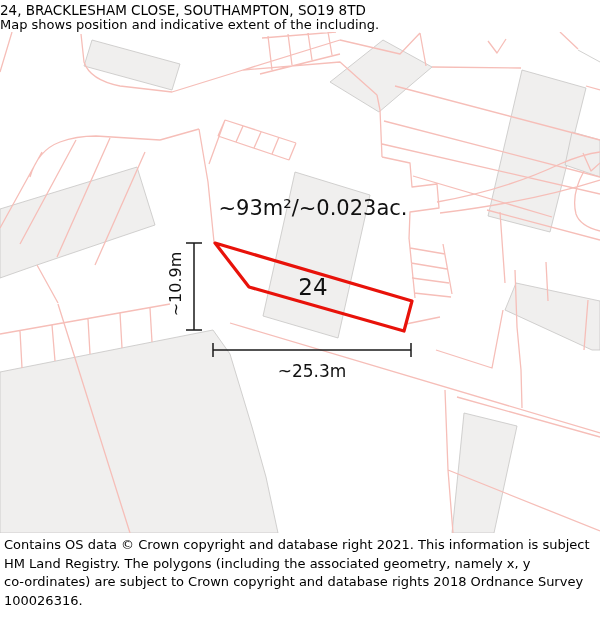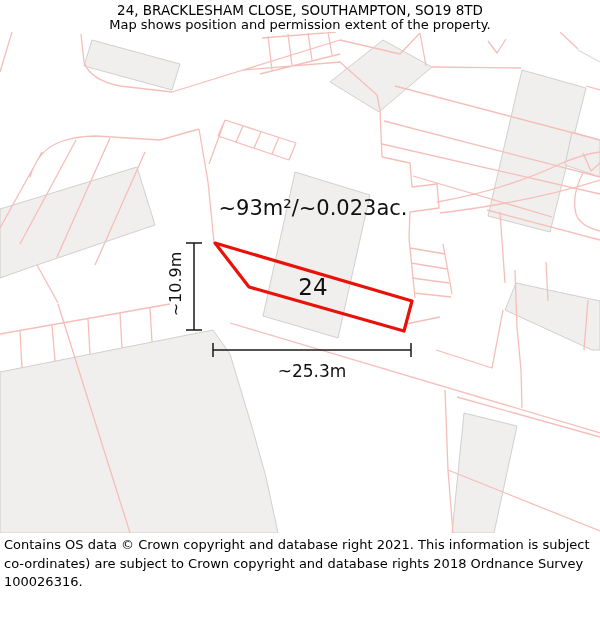--- a/index.html
+++ b/index.html
@@ -5,40 +5,40 @@
   :root{
     --highlight:#e8120a;
     --parcel-line:#f6beb8;
     --building-fill:#f0efee;
     --building-stroke:#c7c5c4;
     --dimension:#1a1a1a;
   }
   html,body{margin:0;padding:0;background:#fff;}
   body{width:600px;height:625px;overflow:hidden;position:relative;
        font-family:"DejaVu Sans","Liberation Sans",sans-serif;color:#000;}
-  .header{position:absolute;top:0;left:0;width:600px;height:32px;text-align:center;background:#fff;z-index:3;}
+  .header{position:absolute;top:0;left:0;width:600px;height:32px;background:#fff;z-index:3;}
   .header .title{font-size:13.5px;line-height:16px;margin-top:2px;}
   .header .subtitle{font-size:13px;line-height:14px;}
   .map-wrap{position:absolute;top:32px;left:0;width:600px;height:501px;background:#fff;z-index:1;}
   svg{display:block;}
   .bld{fill:var(--building-fill);stroke:var(--building-stroke);stroke-width:.8;}
   .bld-line{fill:none;stroke:var(--building-stroke);stroke-width:.8;}
   .pink{fill:none;stroke:var(--parcel-line);stroke-width:1.3;stroke-linejoin:round;}
   .red{fill:none;stroke:var(--highlight);stroke-width:3.2;stroke-linejoin:round;}
   .dim{fill:none;stroke:var(--dimension);stroke-width:1.5;}
   .maptext{fill:#111;}
   .footer{position:absolute;top:533px;left:0;width:600px;height:92px;background:#fff;z-index:3;
           font-size:13px;line-height:18.5px;padding:3px 4px 0 4px;box-sizing:border-box;}
 </style>
 </head>
 <body>
 
 <div class="header">
   <div class="title">24, BRACKLESHAM CLOSE, SOUTHAMPTON, SO19 8TD</div>
-  <div class="subtitle">Map shows position and permission extent of the property.</div>
+  <div class="subtitle">Map shows position and indicative extent of the including.</div>
 </div>
 
 <div class="map-wrap">
 <svg width="600" height="501" viewBox="0 0 600 501">
 
   <g>
     <polygon class="bld" points="92,8 180,32 172,58 84,34"></polygon>
     <polygon class="bld" points="330,50 383,8 432,35 379,80"></polygon>
     <polygon class="bld" points="522,38 586,56 550,200 488,184"></polygon>
     <polygon class="bld" points="0,177 137,135 155,193 37,233 0,246"></polygon>
@@ -133,15 +133,16 @@
     <text class="maptext" x="312" y="345" text-anchor="middle" font-size="17">~25.3m</text>
   </g>
 
   <text class="maptext" x="313" y="183" text-anchor="middle" font-size="21">~93m²/~0.023ac.</text>
   <text class="maptext" x="313" y="263" text-anchor="middle" font-size="23">24</text>
 </svg>
 </div>
 
 <div class="footer">
   <div>Contains OS data © Crown copyright and database right 2021. This information is subject</div>
+  <div>HM Land Registry. The polygons (including the associated geometry, namely x, y</div>
   <div>co-ordinates) are subject to Crown copyright and database rights 2018 Ordnance Survey</div>
   <div>100026316.</div>
 </div>
 
 </body></html>

